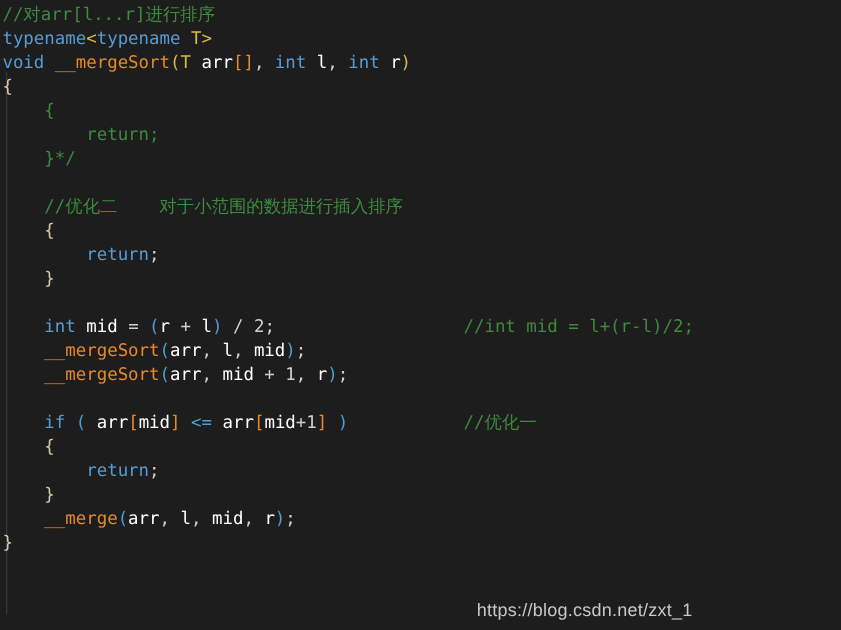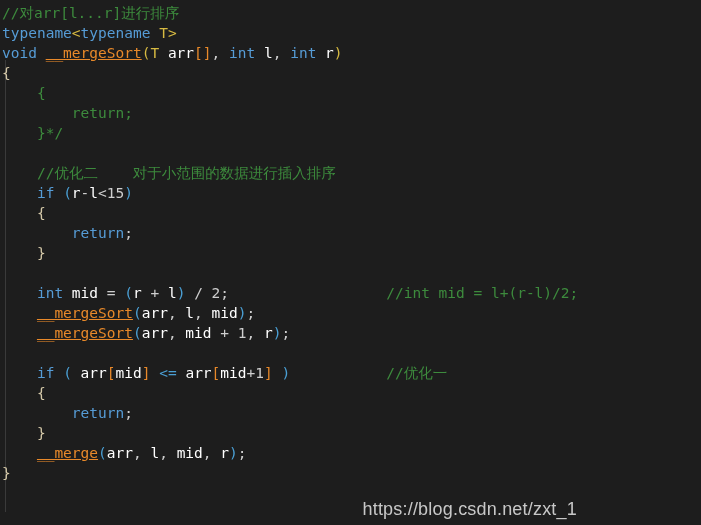--- a/index.html
+++ b/index.html
@@ -33,37 +33,37 @@
   .guide {
     position: absolute;
     top: 0;
     bottom: 0;
     width: 1px;
     background: #3a3a3a;
     pointer-events: none;
   }
   
   .kw   { color: #569cd6; }           
-  .fn   { color: #e8892a; text-decoration: underline; }           
+  .fn   { color: #e8892a; }           
   .cmt  { color: #3d8b3d; }           
   .typ  { color: #d7ba42; }           
   .br   { color: #d4c8a8; }           
   .brk  { color: #e8892a; }           
   .pun  { color: #4a9fd4; }           
   .id   { color: #ffffff; }           
   .num  { color: #cfcfcf; }           
   .op   { color: #cfcfcf; }
 
   #watermark {
     position: absolute;
     right: 9px;
     bottom: 6px;
     color: #c8c8c8;
     font-family: "Liberation Sans", sans-serif;
-    font-size: 18px;
+    font-size: 15px;
     letter-spacing: 0.2px;
     white-space: nowrap;
   }
 </style>
 </head>
 <body>
 
 <div id="editor">
 
   <div class="guide" style="left:5px; top:60px; height:452px;"></div>
@@ -71,21 +71,20 @@
   <div id="code">
       <div class="line"><span class="cmt">//对arr[l...r]进行排序</span></div>
       <div class="line"><span class="kw">typename</span><span class="typ">&lt;</span><span class="kw">typename</span><span class="op"> </span><span class="typ">T</span><span class="typ">&gt;</span></div>
       <div class="line"><span class="kw">void</span><span class="op"> </span><span class="fn">__mergeSort</span><span class="typ">(</span><span class="typ">T</span><span class="op"> </span><span class="id">arr</span><span class="brk">[]</span><span class="op">,</span><span class="op"> </span><span class="kw">int</span><span class="op"> </span><span class="id">l</span><span class="op">,</span><span class="op"> </span><span class="kw">int</span><span class="op"> </span><span class="id">r</span><span class="typ">)</span></div>
       <div class="line"><span class="br">{</span></div>
       <div class="line"><span class="cmt">    {</span></div>
       <div class="line"><span class="cmt">        return;</span></div>
       <div class="line"><span class="cmt">    }*/</span></div>
       <div class="line">&nbsp;</div>
       <div class="line"><span class="cmt">    //优化二    对于小范围的数据进行插入排序</span></div>
-      <div class="line"><span class="op">    </span><span class="kw">if</span><span class="op"> </span><span class="pun">(</span><span class="id">r</span><span class="op">-</span><span class="id">l</span><span class="op">&lt;</span><span class="num">15</span><span class="pun">)</span></div>
       <div class="line"><span class="op">    </span><span class="br">{</span></div>
       <div class="line"><span class="op">        </span><span class="kw">return</span><span class="op">;</span></div>
       <div class="line"><span class="op">    </span><span class="br">}</span></div>
       <div class="line">&nbsp;</div>
       <div class="line"><span class="op">    </span><span class="kw">int</span><span class="op"> </span><span class="id">mid</span><span class="op"> = </span><span class="pun">(</span><span class="id">r</span><span class="op"> + </span><span class="id">l</span><span class="pun">)</span><span class="op"> / </span><span class="num">2</span><span class="op">;</span><span class="op">                  </span><span class="cmt">//int mid = l+(r-l)/2;</span></div>
       <div class="line"><span class="op">    </span><span class="fn">__mergeSort</span><span class="pun">(</span><span class="id">arr</span><span class="op">,</span><span class="op"> </span><span class="id">l</span><span class="op">,</span><span class="op"> </span><span class="id">mid</span><span class="pun">)</span><span class="op">;</span></div>
       <div class="line"><span class="op">    </span><span class="fn">__mergeSort</span><span class="pun">(</span><span class="id">arr</span><span class="op">,</span><span class="op"> </span><span class="id">mid</span><span class="op"> + </span><span class="num">1</span><span class="op">,</span><span class="op"> </span><span class="id">r</span><span class="pun">)</span><span class="op">;</span></div>
       <div class="line">&nbsp;</div>
       <div class="line"><span class="op">    </span><span class="kw">if</span><span class="op"> </span><span class="pun">(</span><span class="op"> </span><span class="id">arr</span><span class="brk">[</span><span class="id">mid</span><span class="brk">]</span><span class="op"> </span><span class="pun">&lt;=</span><span class="op"> </span><span class="id">arr</span><span class="brk">[</span><span class="id">mid</span><span class="op">+</span><span class="num">1</span><span class="brk">]</span><span class="op"> </span><span class="pun">)</span><span class="op">           </span><span class="cmt">//优化一</span></div>
       <div class="line"><span class="op">    </span><span class="br">{</span></div>

